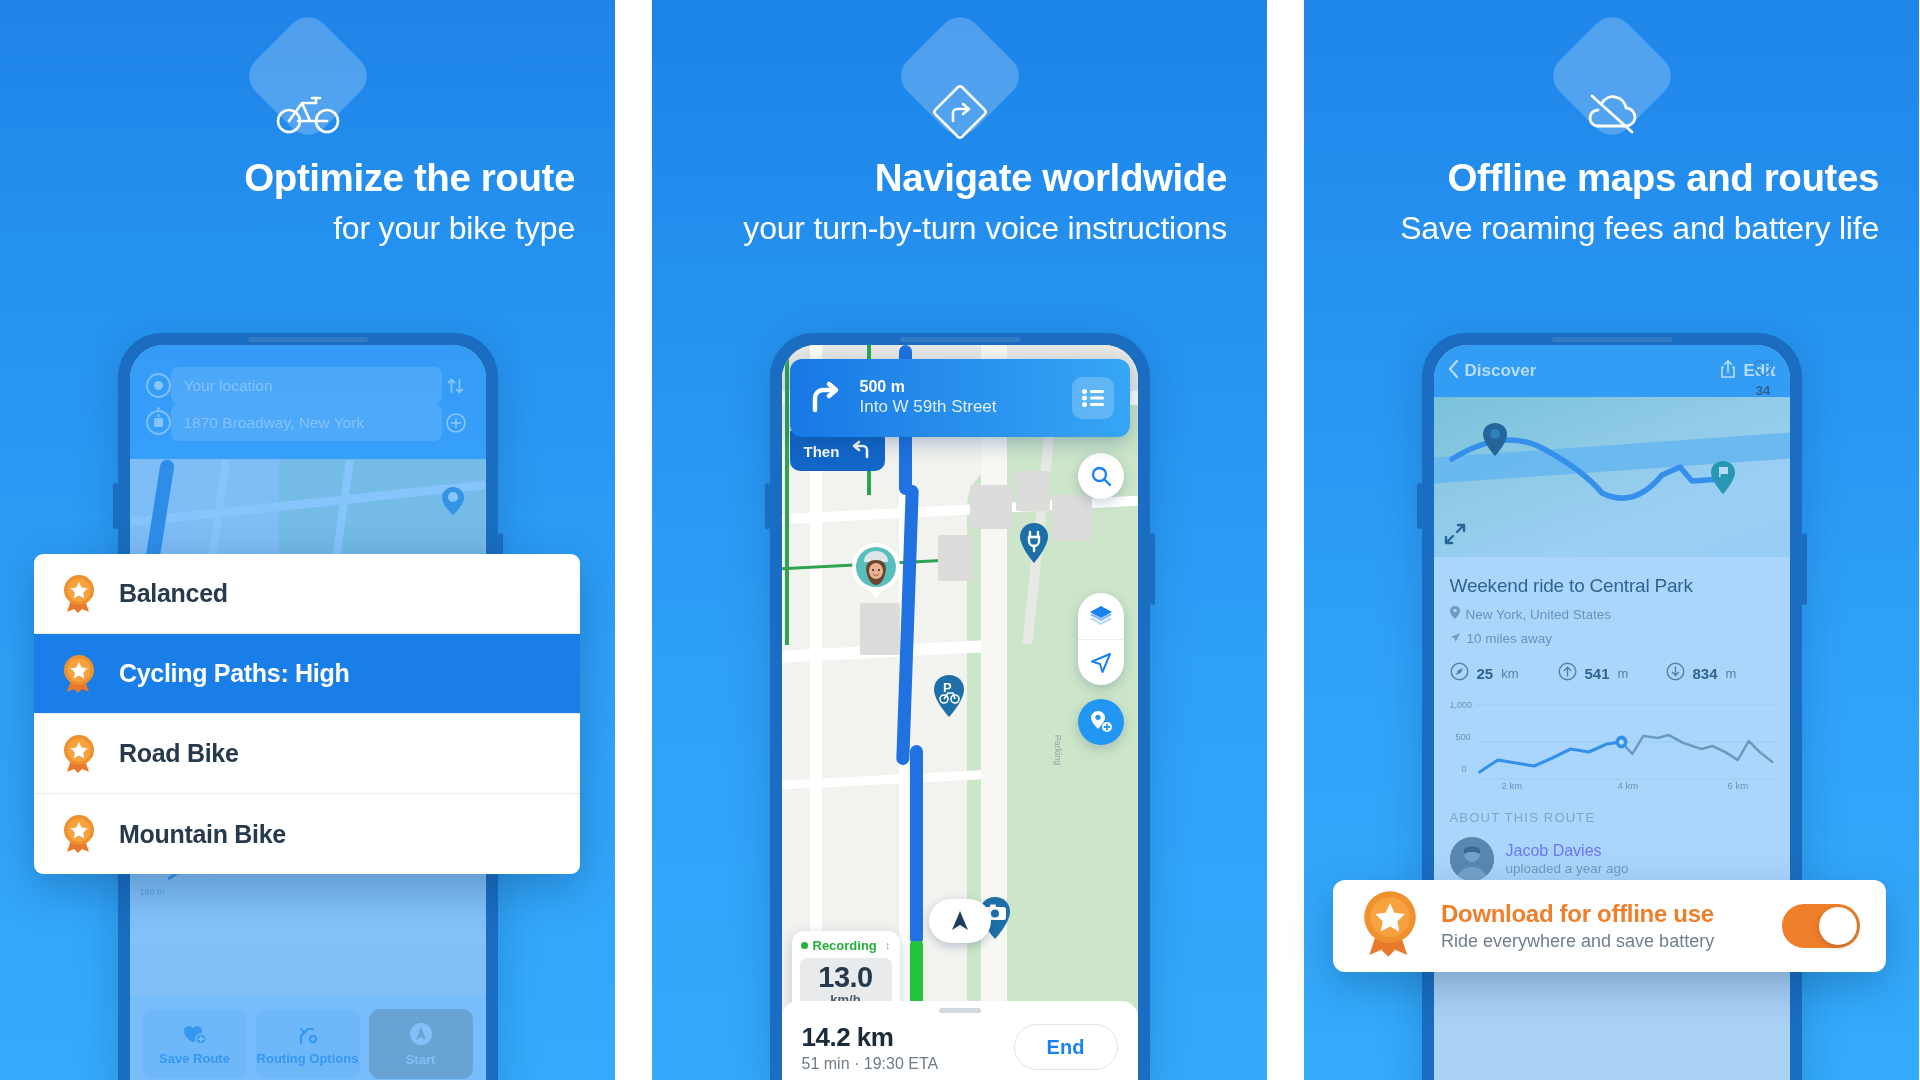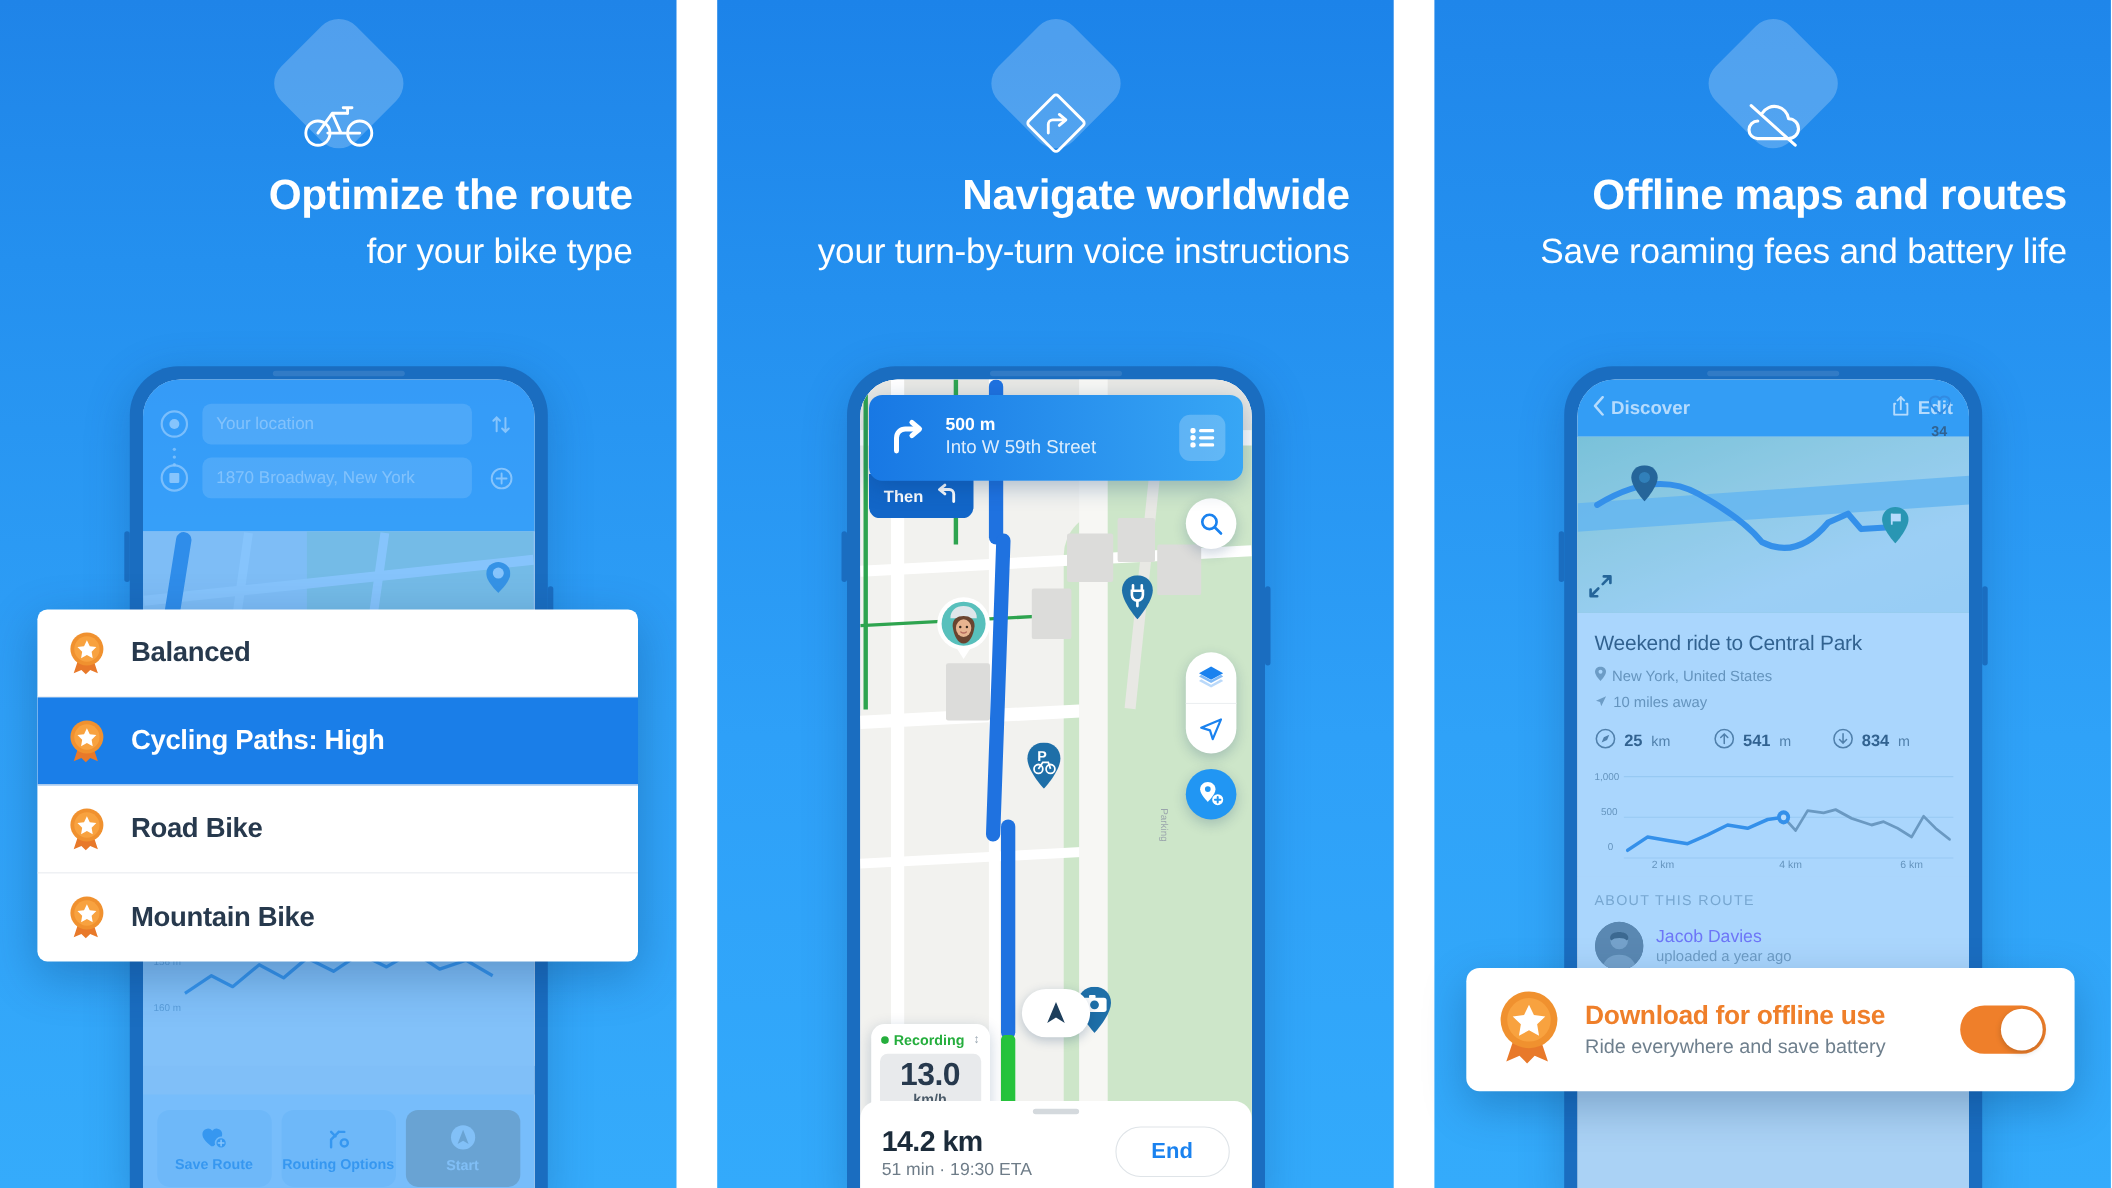--- a/index.html
+++ b/index.html
@@ -38,21 +38,21 @@
     border-radius:3px; background:#1a6dc0; }
   .screen { position:relative; width:100%; height:100%; border-radius:34px 34px 0 0;
     overflow:hidden; background:#eef1f3; }
 
   
   .veil { position:absolute; inset:0; background:rgba(60,160,250,0.62); pointer-events:none; z-index:40; }
   .veil2 { position:absolute; inset:0; background:rgba(60,160,250,0.38); pointer-events:none; z-index:40; }
 
   
   .p1-top { position:relative; background:linear-gradient(180deg,#2a93f2,#2f9ef8); padding:22px 16px 18px 16px; }
-  .p1-row { display:flex; align-items:center; gap:13px; margin-bottom:12px; }
+  .p1-row { display:flex; align-items:center; }
   .p1-cir { width:25px; height:25px; border-radius:50%; border:2.4px solid rgba(255,255,255,.85);
     display:flex; align-items:center; justify-content:center; flex:0 0 auto; }
   .p1-cir i { width:9px; height:9px; border-radius:50%; background:#fff; display:block; }
   .p1-cir.sq i { width:9px; height:9px; border-radius:1px; background:#fff; }
   .p1-field { flex:1; height:37px; border-radius:8px; background:rgba(255,255,255,0.30);
     display:flex; align-items:center; padding:0 13px; color:rgba(255,255,255,.92); font-size:15.5px; }
   .p1-dots { position:absolute; left:27px; top:62px; display:flex; flex-direction:column; gap:4px; }
   .p1-dots span { width:3px; height:3px; border-radius:50%; background:rgba(255,255,255,.8); }
   .p1-act { width:28px; flex:0 0 auto; display:flex; align-items:center; justify-content:center;
     color:rgba(255,255,255,.95); }
@@ -152,21 +152,21 @@
   .p3-like .cnt { font-size:13px; font-weight:bold; margin-top:1px; }
   .p3-elev { position:relative; height:98px; margin-top:10px; }
   .p3-about { padding:14px 16px 0 16px; background:#eef7ff; }
   .p3-about .ttl { font-size:13px; letter-spacing:1.2px; color:#9bacb9; }
   .p3-user { display:flex; align-items:center; gap:12px; margin-top:12px; }
   .p3-ava { width:44px; height:44px; border-radius:50%; background:#5d6b78; overflow:hidden; position:relative; }
   .p3-name { font-size:16px; font-weight:normal; color:#8b5cf6; }
   .p3-up { font-size:13.5px; color:#8b9aa6; margin-top:1px; }
 
   
-  .offline { position:absolute; z-index:60; left:1333px; top:880px; width:553px; height:112px;
+  .offline { position:absolute; z-index:60; left:1333px; top:880px; width:553px; height:92px;
     background:#fff; border-radius:12px; box-shadow:0 14px 40px rgba(5,45,95,.28);
     display:flex; align-items:center; padding:0 26px; gap:20px; }
   .off-title { color:#ef7f2a; font-size:24px; font-weight:bold; letter-spacing:-.3px; }
   .off-sub { color:#6e7f8d; font-size:18px; margin-top:3px; }
   .toggle { margin-left:auto; width:78px; height:44px; border-radius:22px; background:#ef7f2a;
     position:relative; flex:0 0 auto; }
   .toggle i { position:absolute; right:3px; top:3px; width:38px; height:38px; border-radius:50%;
     background:#fff; box-shadow:0 2px 6px rgba(0,0,0,.2); display:block; }
 </style>
 </head>

